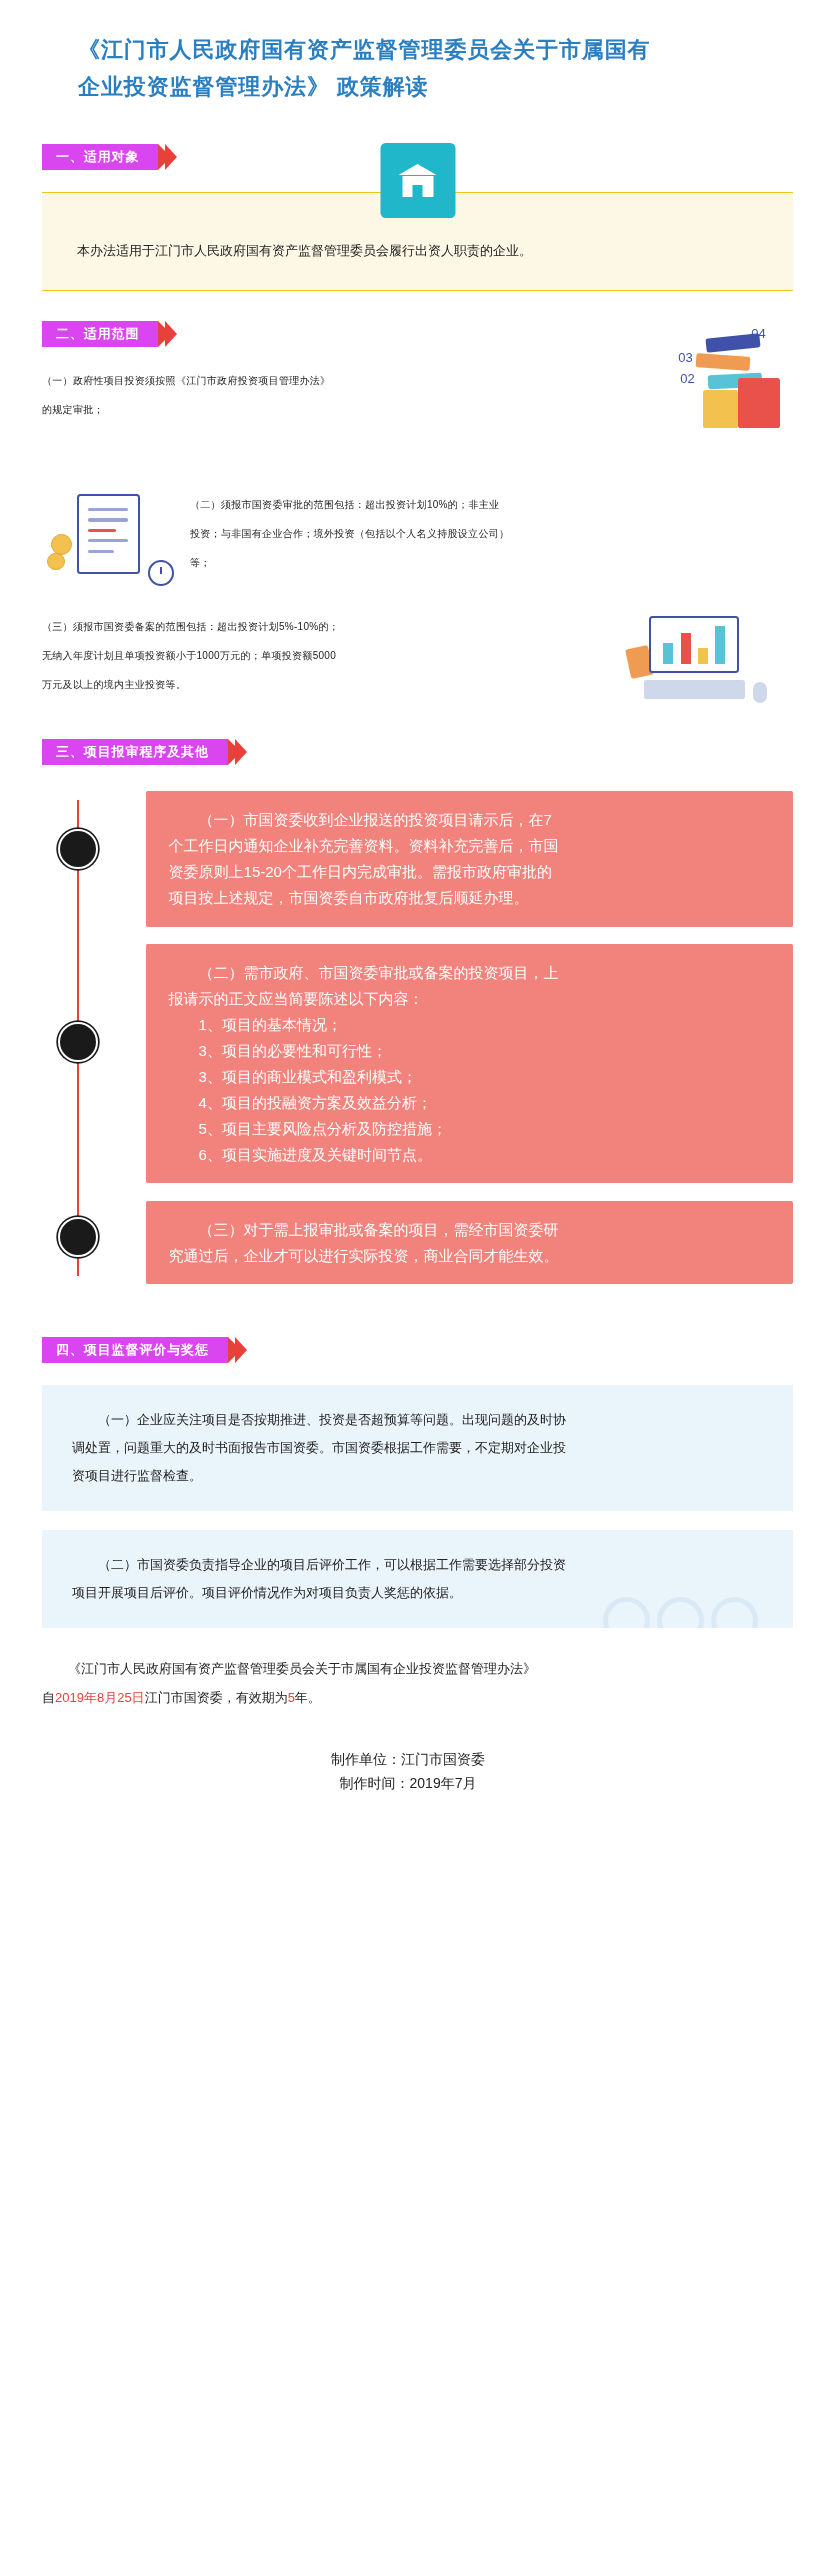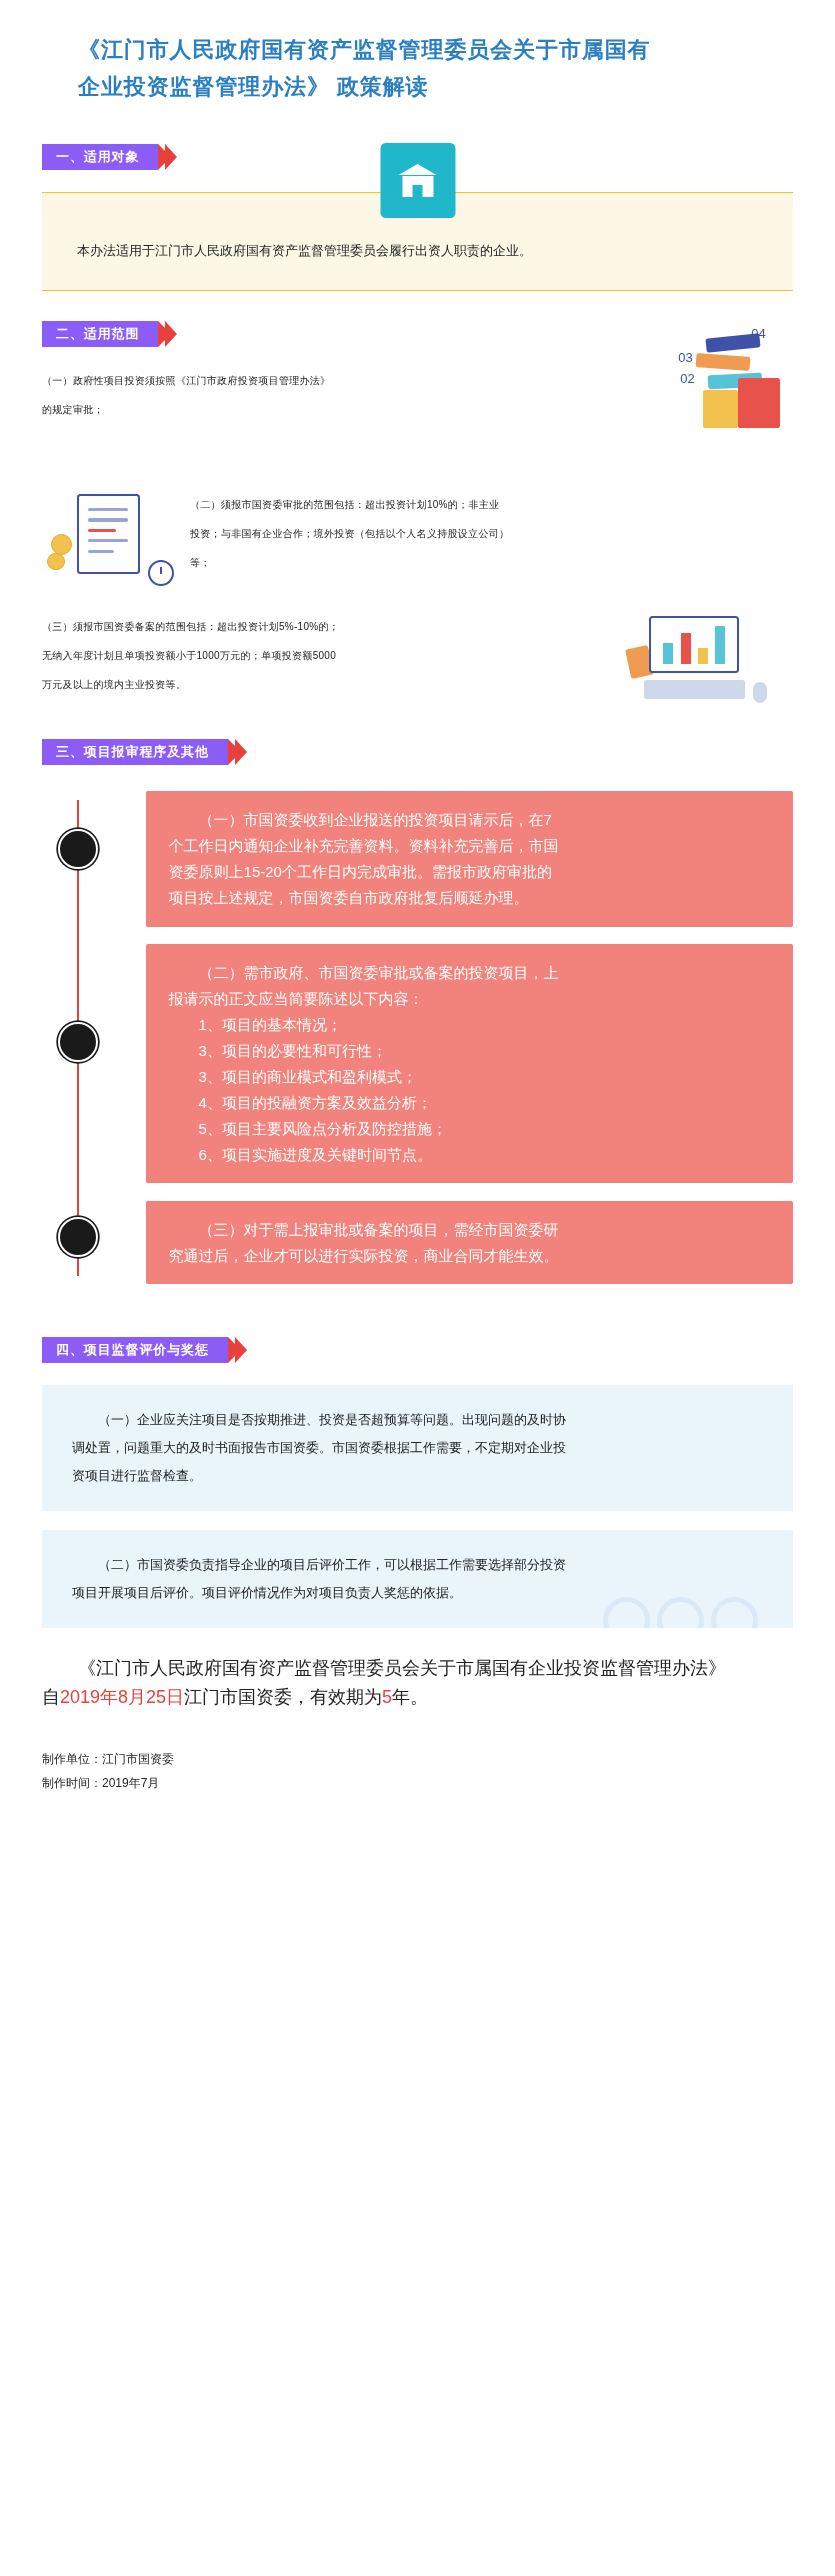--- a/index.html
+++ b/index.html
@@ -29,21 +29,21 @@
   }
 
   
   .section-head {
     position: relative;
     margin: 30px 0 0 42px;
     display: inline-block;
     height: 26px;
   }
   .ribbon {
-    background: #8b5cf6;
+    background: #d946ef;
     color: #fff;
     font-size: 13px;
     font-weight: bold;
     height: 26px;
     line-height: 26px;
     padding: 0 19px 0 14px;
     display: inline-block;
     position: relative;
     letter-spacing: 0.9px;
   }
@@ -219,29 +219,29 @@
     opacity: .35;
   }
   .ghost .g {
     width: 47px; height: 47px; border: 5.2px solid #bcd9ee; border-radius: 50%;
     display: inline-block; margin-left: 7px;
   }
 
   
   .closing {
     margin: 26px 42px 0 42px;
-    font-size: 18px;
+    font-size: 13px;
     line-height: 29px;
     color: #222;
   }
   .hl { color: #e8403a; }
   .signoff {
     margin: 35px 61px 0 42px;
-    text-align: left;
-    font-size: 12px;
+    text-align: center;
+    font-size: 14px;
     line-height: 24px;
     color: #222;
   }
 </style>
 </head>
 <body>
 
 <div class="page">
 
   

